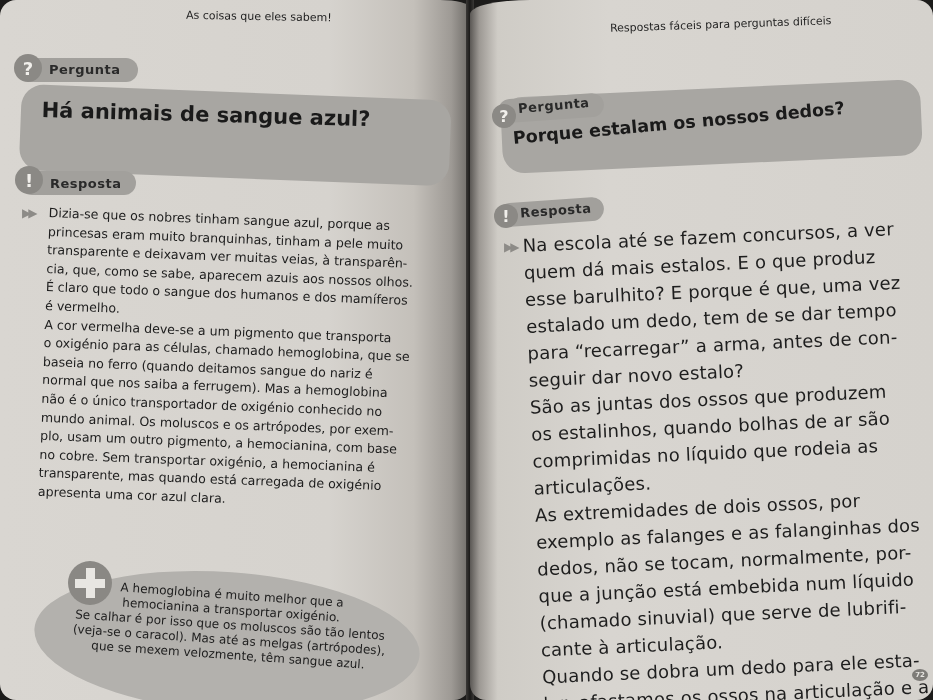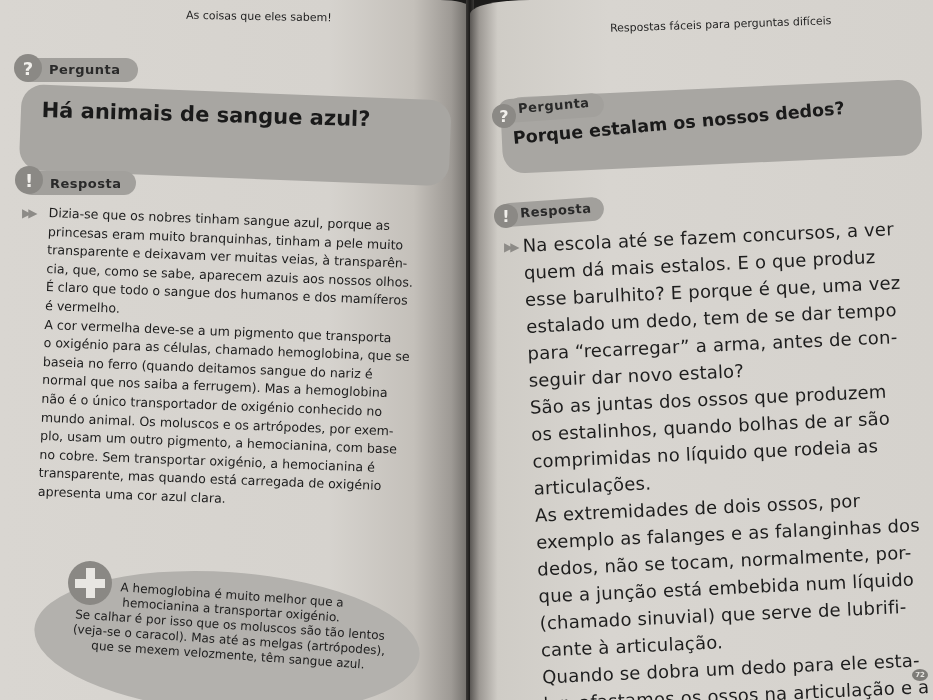--- a/index.html
+++ b/index.html
@@ -3,21 +3,21 @@
 <meta charset="utf-8">
 <style>
   html, body { margin: 0; padding: 0; }
   body {
     width: 933px; height: 700px; overflow: hidden;
     background: #1c1b1a;
     position: relative;
     font-family: "DejaVu Sans", sans-serif;
   }
   .page {
-    position: absolute; top: 0; height: 700px; overflow: hidden;
+    position: absolute; top: 0; height: 700px; overflow: hidden; border-radius: 16px;
   }
   .page-left {
     left: 0; width: 470px;
     background: linear-gradient(90deg, #d9d6d1 0%, #d6d3ce 70%, #c4c0ba 88%, #9e9a95 96%, #6d6a66 100%);
     border-top-right-radius: 30px 8px;
   }
   .page-right {
     left: 470px; width: 463px;
     background: linear-gradient(90deg, #5b5855 0%, #9c9893 2%, #cfccc6 6%, #d8d5d0 30%, #d5d2cd 100%);
     border-top-left-radius: 60px 14px;

